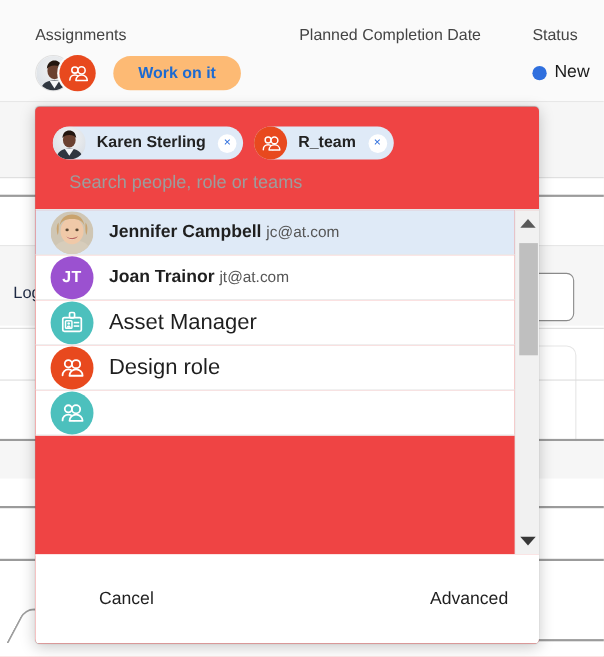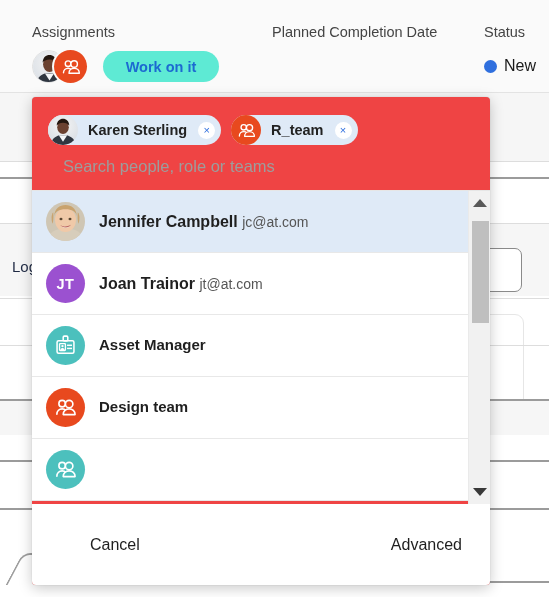--- a/index.html
+++ b/index.html
@@ -39,21 +39,21 @@
     position: absolute;
     font-size: 16px;
     color: #1a1a1a;
     white-space: nowrap;
   }
   .work-pill {
     position: absolute;
     left: 103px; top: 51px;
     width: 116px; height: 31px;
     border-radius: 16px;
-    background: #5eead4;
+    background: #fdba74;
     color: #1c6ad1;
     font-size: 14.5px;
     font-weight: bold;
     display: flex;
     align-items: center;
     justify-content: center;
     cursor: pointer;
   }
   .status-dot {
     position: absolute;
@@ -197,21 +197,21 @@
     overflow: hidden;
   }
   .list-scroll {
     position: absolute;
     left: 0; top: 0; right: 22px; bottom: 0;
     overflow: hidden;
   }
   .row {
     display: flex;
     align-items: center;
-    height: 62px;
+    height: 41px;
     padding: 16px 14px;
     border-bottom: 1px solid #e8e8e8;
     box-sizing: border-box;
     cursor: pointer;
     background: #ffffff;
   }
   .row.selected { background: #dfeaf7; }
   .row-av {
     width: 39px; height: 39px;
     border-radius: 50%;
@@ -233,21 +233,21 @@
     font-weight: bold;
     line-height: 1.25;
     white-space: nowrap;
   }
   .row-sub {
     font-size: 14px;
     color: #555555;
     line-height: 1.3;
     white-space: nowrap;
   }
-  .row.single .row-name { font-weight: bold; font-size: 15px; }
+  .row.single .row-name { font-weight: normal; font-size: 20px; }
 
   
   .vscroll {
     position: absolute;
     right: 0; top: 0; bottom: 0;
     width: 22px;
     background: #f1f1f1;
     border-left: 1px solid #eaeaea;
     box-sizing: border-box;
   }
@@ -468,21 +468,21 @@
       <div class="row single">
         <span class="row-av" style="background:#e8491e;">
           <svg viewBox="0 0 24 24" width="23" height="23" aria-hidden="true">
             <circle cx="8.5" cy="8" r="3.4" fill="none" stroke="#fff" stroke-width="1.7"></circle>
             <path d="M3 19c0-3.3 2.5-5.6 5.5-5.6S14 15.7 14 19" fill="none" stroke="#fff" stroke-width="1.7" stroke-linecap="round"></path>
             <circle cx="15.8" cy="8.4" r="3.9" fill="#e8491e" stroke="#fff" stroke-width="1.7"></circle>
             <path d="M9.6 19.4c0-3.5 2.8-6 6.2-6s6.2 2.5 6.2 6z" fill="#e8491e" stroke="#fff" stroke-width="1.7" stroke-linejoin="round"></path>
           </svg>
         </span>
         <span class="row-text">
-          <span class="row-name">Design team</span>
+          <span class="row-name">Design role</span>
         </span>
       </div>
 
       <div class="row single">
         <span class="row-av" style="background:#4cc0bd;">
           <svg viewBox="0 0 24 24" width="23" height="23" aria-hidden="true">
             <circle cx="8.5" cy="8" r="3.4" fill="none" stroke="#fff" stroke-width="1.7"></circle>
             <path d="M3 19c0-3.3 2.5-5.6 5.5-5.6S14 15.7 14 19" fill="none" stroke="#fff" stroke-width="1.7" stroke-linecap="round"></path>
             <circle cx="15.8" cy="8.4" r="3.9" fill="#4cc0bd" stroke="#fff" stroke-width="1.7"></circle>
             <path d="M9.6 19.4c0-3.5 2.8-6 6.2-6s6.2 2.5 6.2 6z" fill="#4cc0bd" stroke="#fff" stroke-width="1.7" stroke-linejoin="round"></path>

